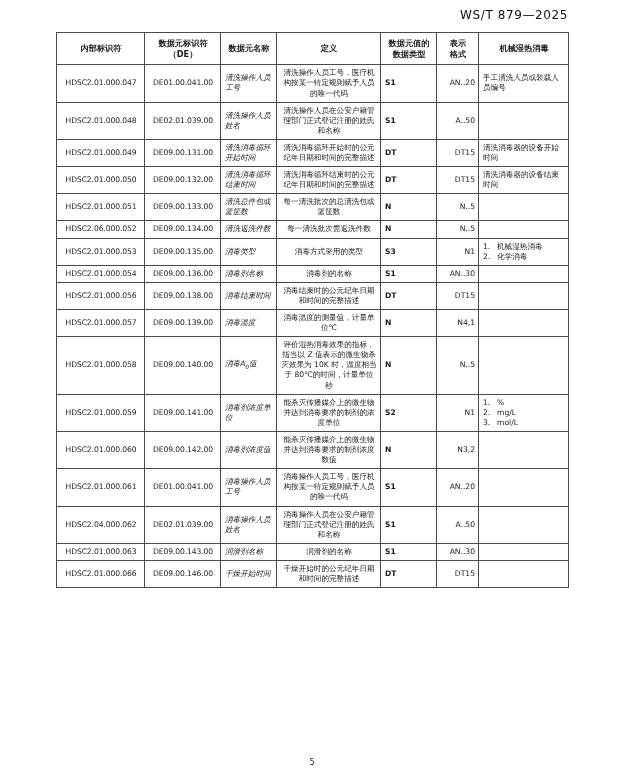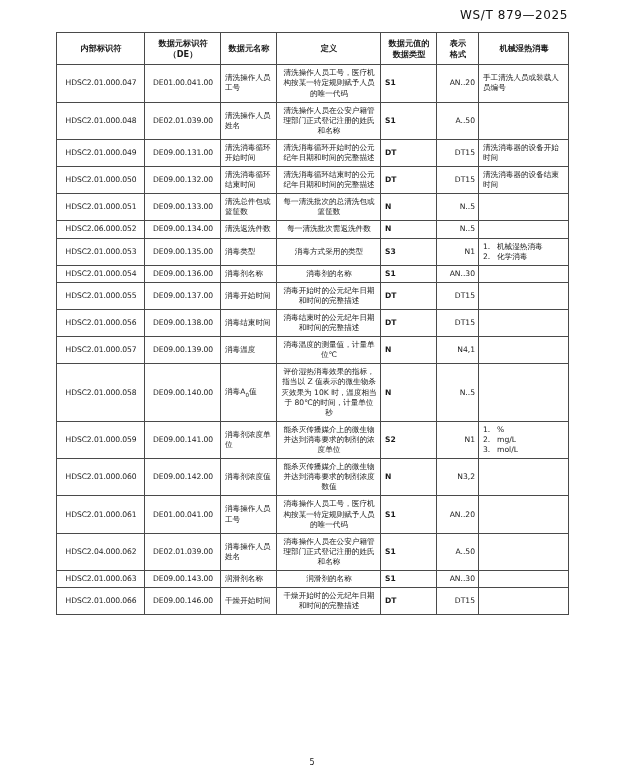--- a/index.html
+++ b/index.html
@@ -67,21 +67,21 @@
   col.c-id      { width: 88px; }
   col.c-de      { width: 76px; }
   col.c-name    { width: 56px; }
   col.c-def     { width: 104px; }
   col.c-type    { width: 56px; }
   col.c-fmt     { width: 42px; }
   col.c-allow   { width: 90px; }
 
   td.cell-id    { text-align: center; letter-spacing: -0.1px; white-space: nowrap; }
   td.cell-de    { text-align: center; letter-spacing: -0.1px; white-space: nowrap; }
-  td.cell-name  { text-align: left; }
+  td.cell-name  { text-align: left; font-style: italic; }
   td.cell-def   { text-align: center; }
   td.cell-type  { text-align: left; padding-left: 5px; font-weight: bold; }
   td.cell-fmt   { text-align: right; padding-left: 5px; white-space: nowrap; margin-left: 31px; }
   td.cell-allow { text-align: left; }
 
   .allow-list {
     display: block;
   }
   .allow-list .allow-item {
     display: block;
@@ -216,29 +216,20 @@
           <tr>
             <td class="cell-id">HDSC2.01.000.054</td>
             <td class="cell-de">DE09.00.136.00</td>
             <td class="cell-name">消毒剂名称</td>
             <td class="cell-def">消毒剂的名称</td>
             <td class="cell-type">S1</td>
             <td class="cell-fmt">AN..30</td>
             <td class="cell-allow"></td>
           </tr>
           <tr>
-            <td class="cell-id">HDSC2.01.000.055</td>
-            <td class="cell-de">DE09.00.137.00</td>
-            <td class="cell-name">消毒开始时间</td>
-            <td class="cell-def">消毒开始时的公元纪年日期和时间的完整描述</td>
-            <td class="cell-type">DT</td>
-            <td class="cell-fmt">DT15</td>
-            <td class="cell-allow"></td>
-          </tr>
-          <tr>
             <td class="cell-id">HDSC2.01.000.056</td>
             <td class="cell-de">DE09.00.138.00</td>
             <td class="cell-name">消毒结束时间</td>
             <td class="cell-def">消毒结束时的公元纪年日期和时间的完整描述</td>
             <td class="cell-type">DT</td>
             <td class="cell-fmt">DT15</td>
             <td class="cell-allow"></td>
           </tr>
           <tr>
             <td class="cell-id">HDSC2.01.000.057</td>

